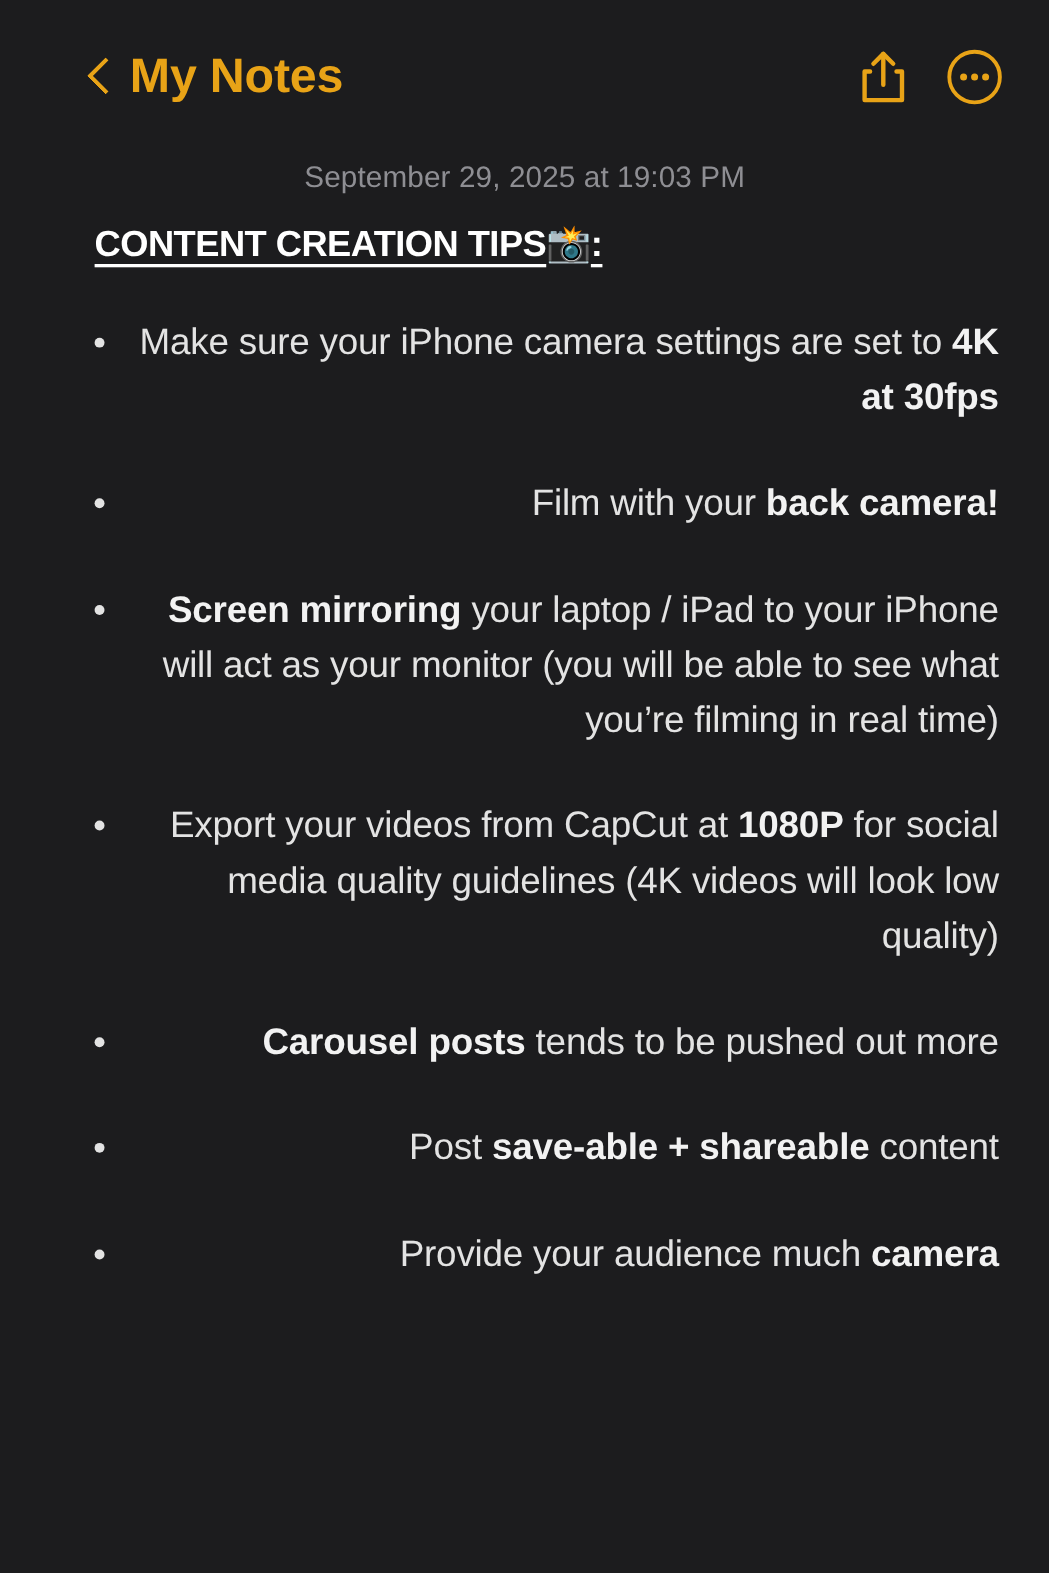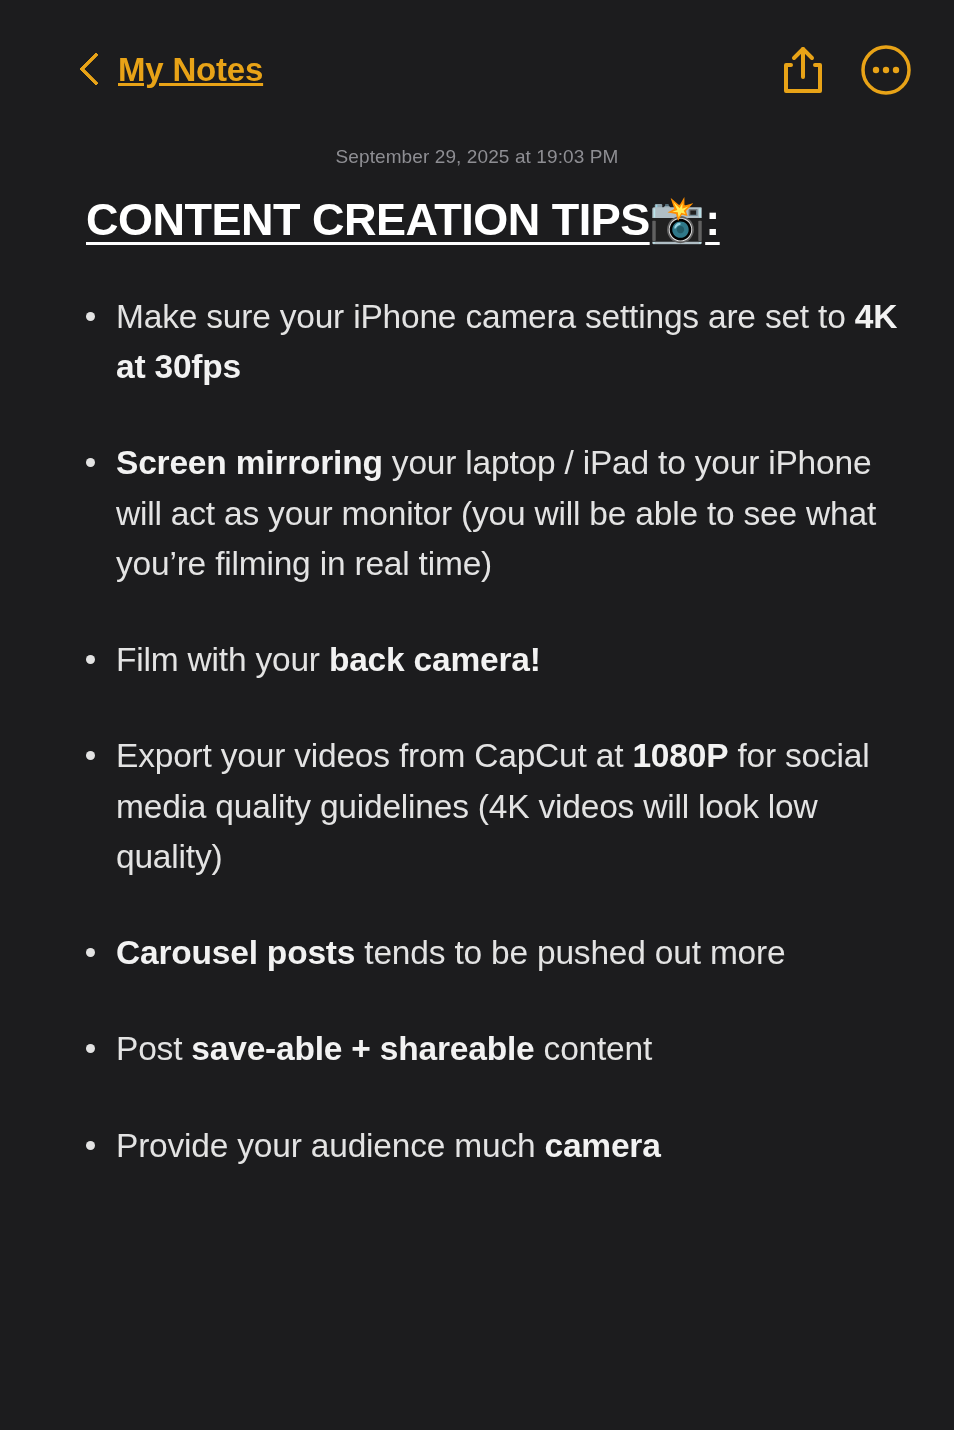--- a/index.html
+++ b/index.html
@@ -45,73 +45,73 @@
     top: 8px;
     width: 20px;
     height: 20px;
     border-left: 4px solid #e8a317;
     border-bottom: 4px solid #e8a317;
     transform: rotate(45deg);
     border-radius: 1px;
   }
   .nav-back-label {
     color: #e8a317;
-    font-size: 33px;
+    font-size: 44px;
     font-weight: bold;
     letter-spacing: -0.2px;
-    text-decoration: underline;
   }
   .nav-right {
     display: flex;
     align-items: center;
     gap: 34px;
   }
   .icon-btn {
     cursor: pointer;
     display: flex;
     align-items: center;
     justify-content: center;
   }
   .share-icon svg, .more-icon svg { display: block; }
 
   
   .note-date {
     text-align: center;
     color: #8e8e93;
-    font-size: 19px;
+    font-size: 27px;
     letter-spacing: 0.1px;
     margin-top: 6px;
     margin-bottom: 22px;
   }
 
   
   .note-body {
     padding: 0 46px 0 78px;
     box-sizing: border-box;
   }
   .note-title {
-    font-size: 45px;
+    font-size: 33px;
     font-weight: bold;
     color: #ffffff;
     letter-spacing: -0.5px;
     text-decoration: underline;
     text-underline-offset: 7px;
     text-decoration-thickness: 3px;
     margin: 26px 0 46px 8px;
     line-height: 1.15;
   }
   .emoji {
     text-decoration: none;
     display: inline-block;
   }
 
   ul.bullets {
     list-style: none;
     margin: 0;
     padding: 0;
+    text-align: right;
   }
   ul.bullets li {
     position: relative;
     padding-left: 38px;
     margin-bottom: 46px;
     font-size: 33.5px;
     line-height: 1.5;
     color: #e3e3e3;
     letter-spacing: -0.2px;
   }
@@ -155,20 +155,20 @@
 </div>
 
 <div class="note-date">September 29, 2025 at 19:03 PM</div>
 
 <div class="note-body">
   <div class="note-title">
     <span>CONTENT CREATION TIPS</span><span class="emoji">📸</span><span>:</span>
   </div>
   <ul class="bullets" id="tips-list">
       <li><span>Make sure your iPhone camera settings are set to </span><b>4K at 30fps</b></li>
+      <li><span>Film with your </span><b>back camera!</b></li>
       <li><b>Screen mirroring</b><span> your laptop / iPad to your iPhone will act as your monitor (you will be able to see what you’re filming in real time)</span></li>
-      <li><span>Film with your </span><b>back camera!</b></li>
       <li><span>Export your videos from CapCut at </span><b>1080P</b><span> for social media quality guidelines (4K videos will look low quality)</span></li>
       <li><b>Carousel posts</b><span> tends to be pushed out more</span></li>
       <li><span>Post </span><b>save-able + shareable</b><span> content</span></li>
       <li><span>Provide your audience much </span><b>camera</b></li>
     </ul>
 </div>
 
 </body></html>

